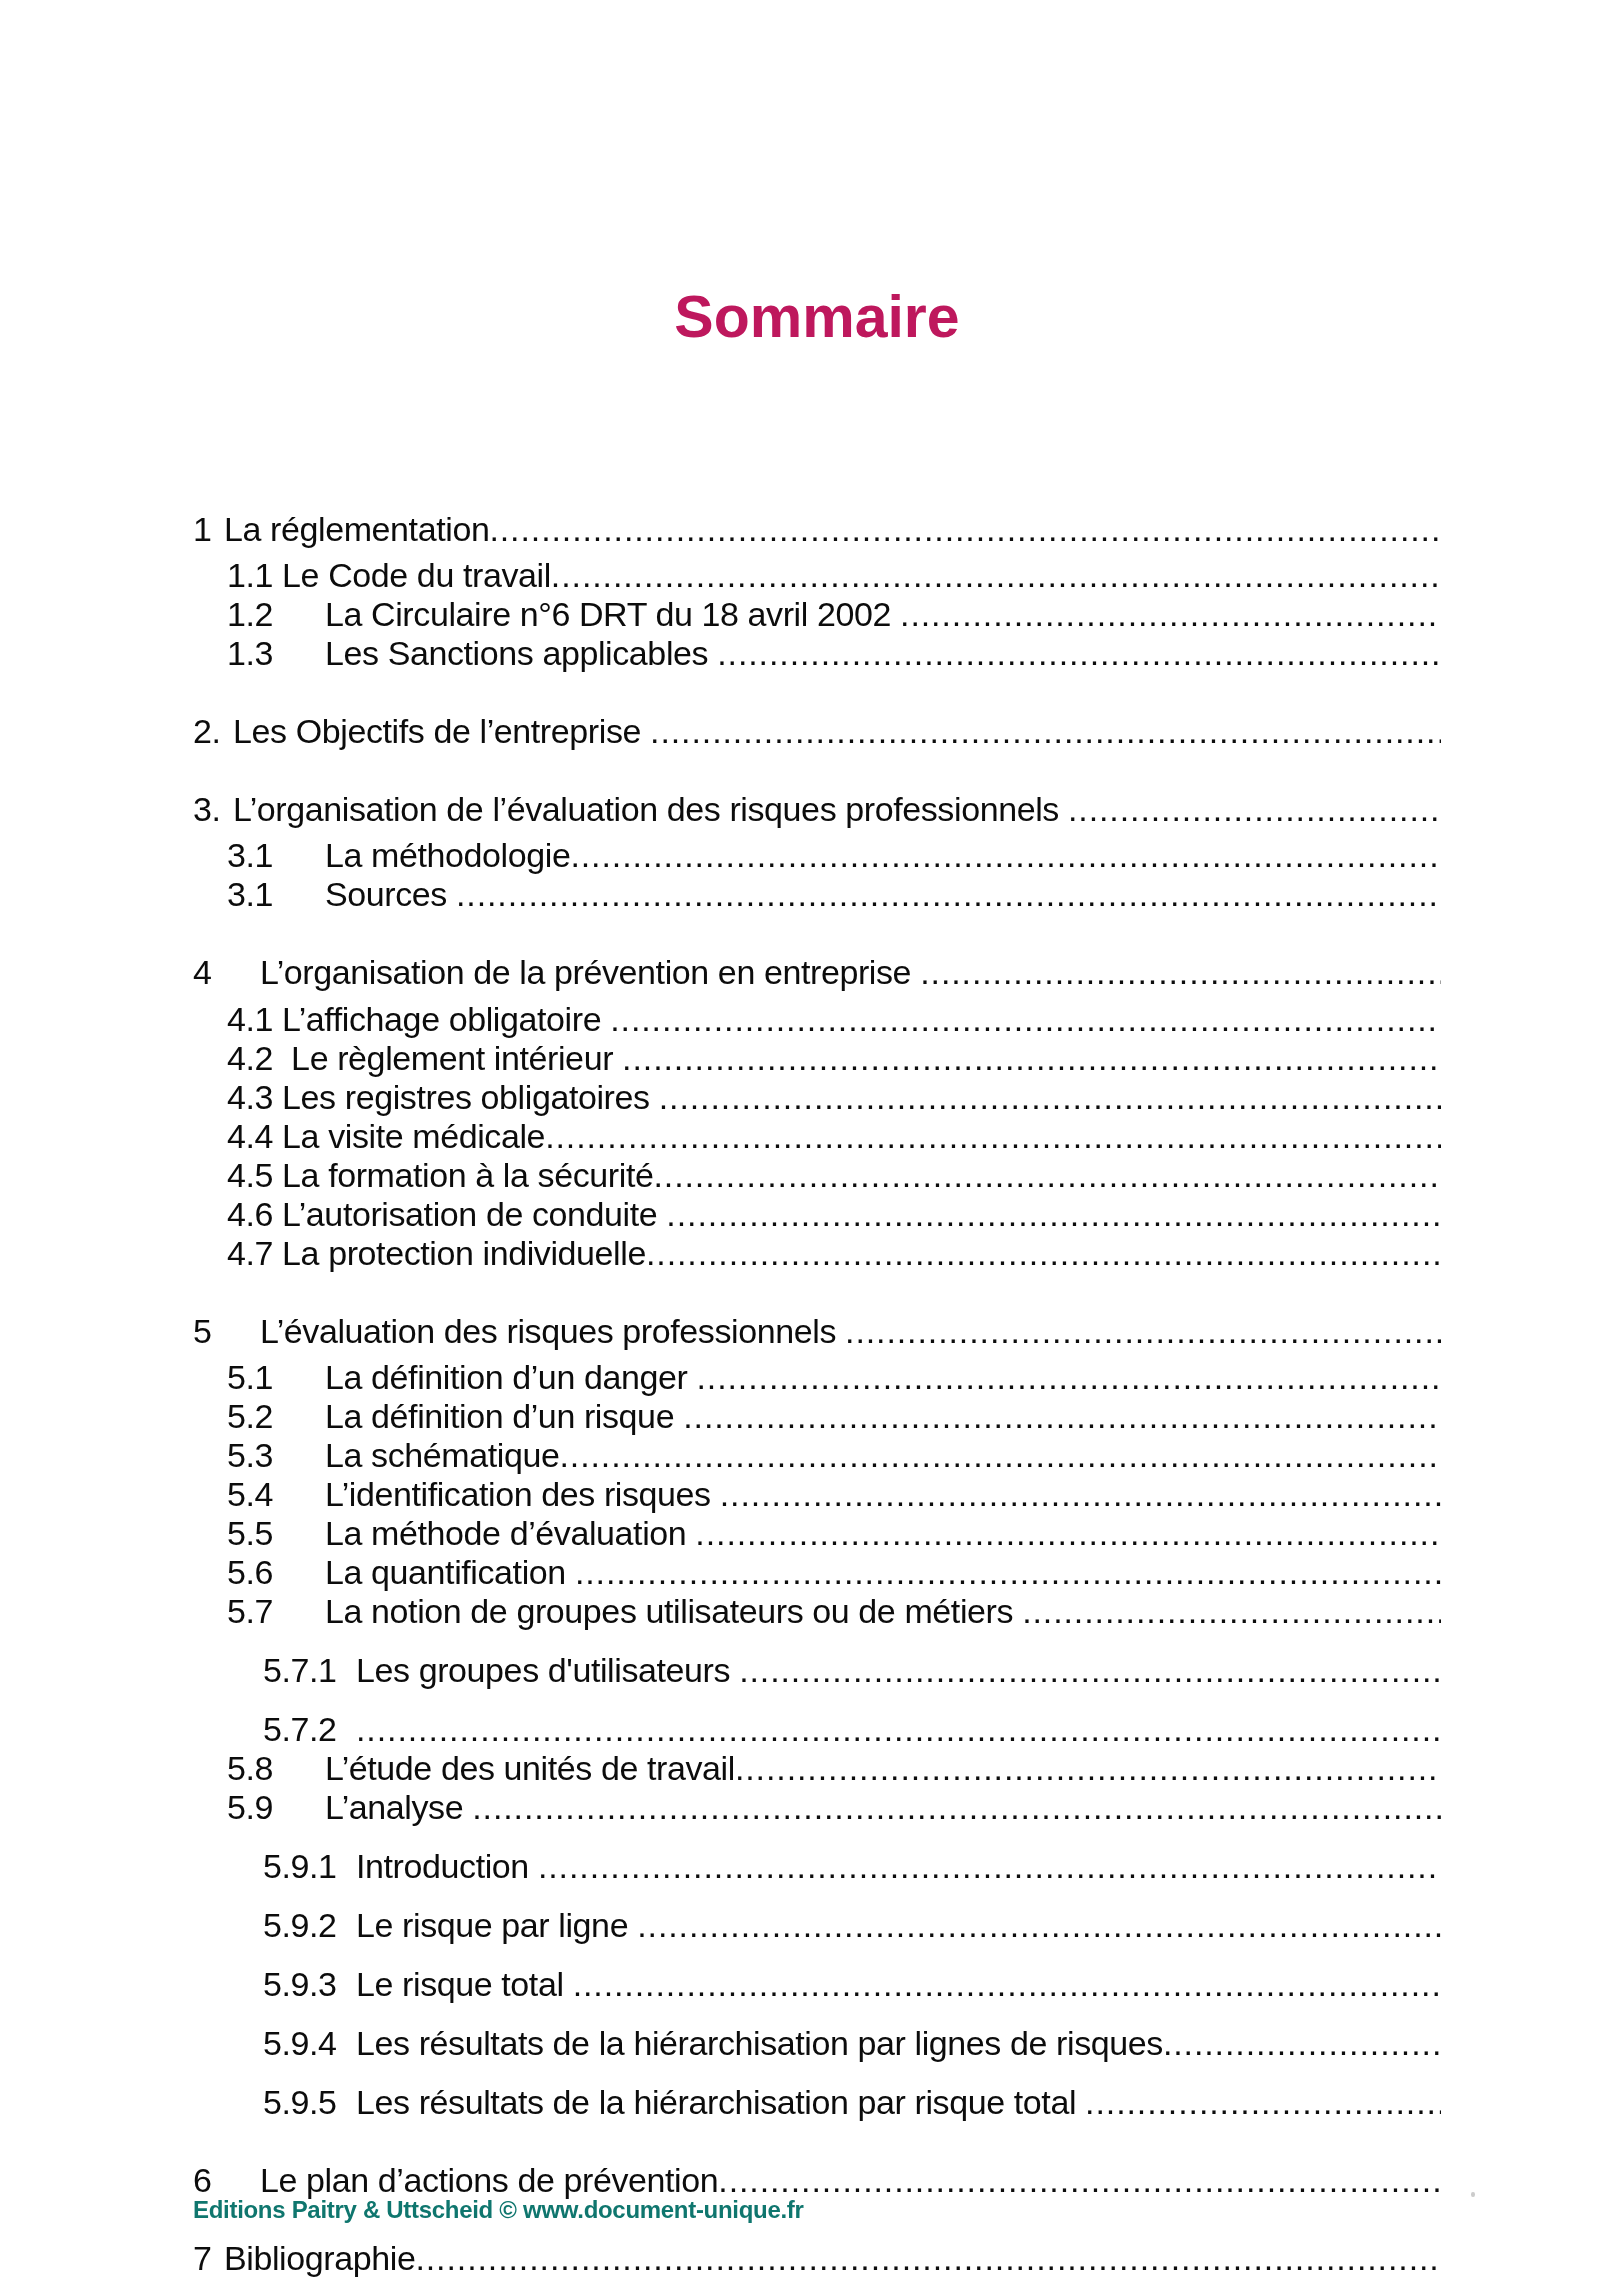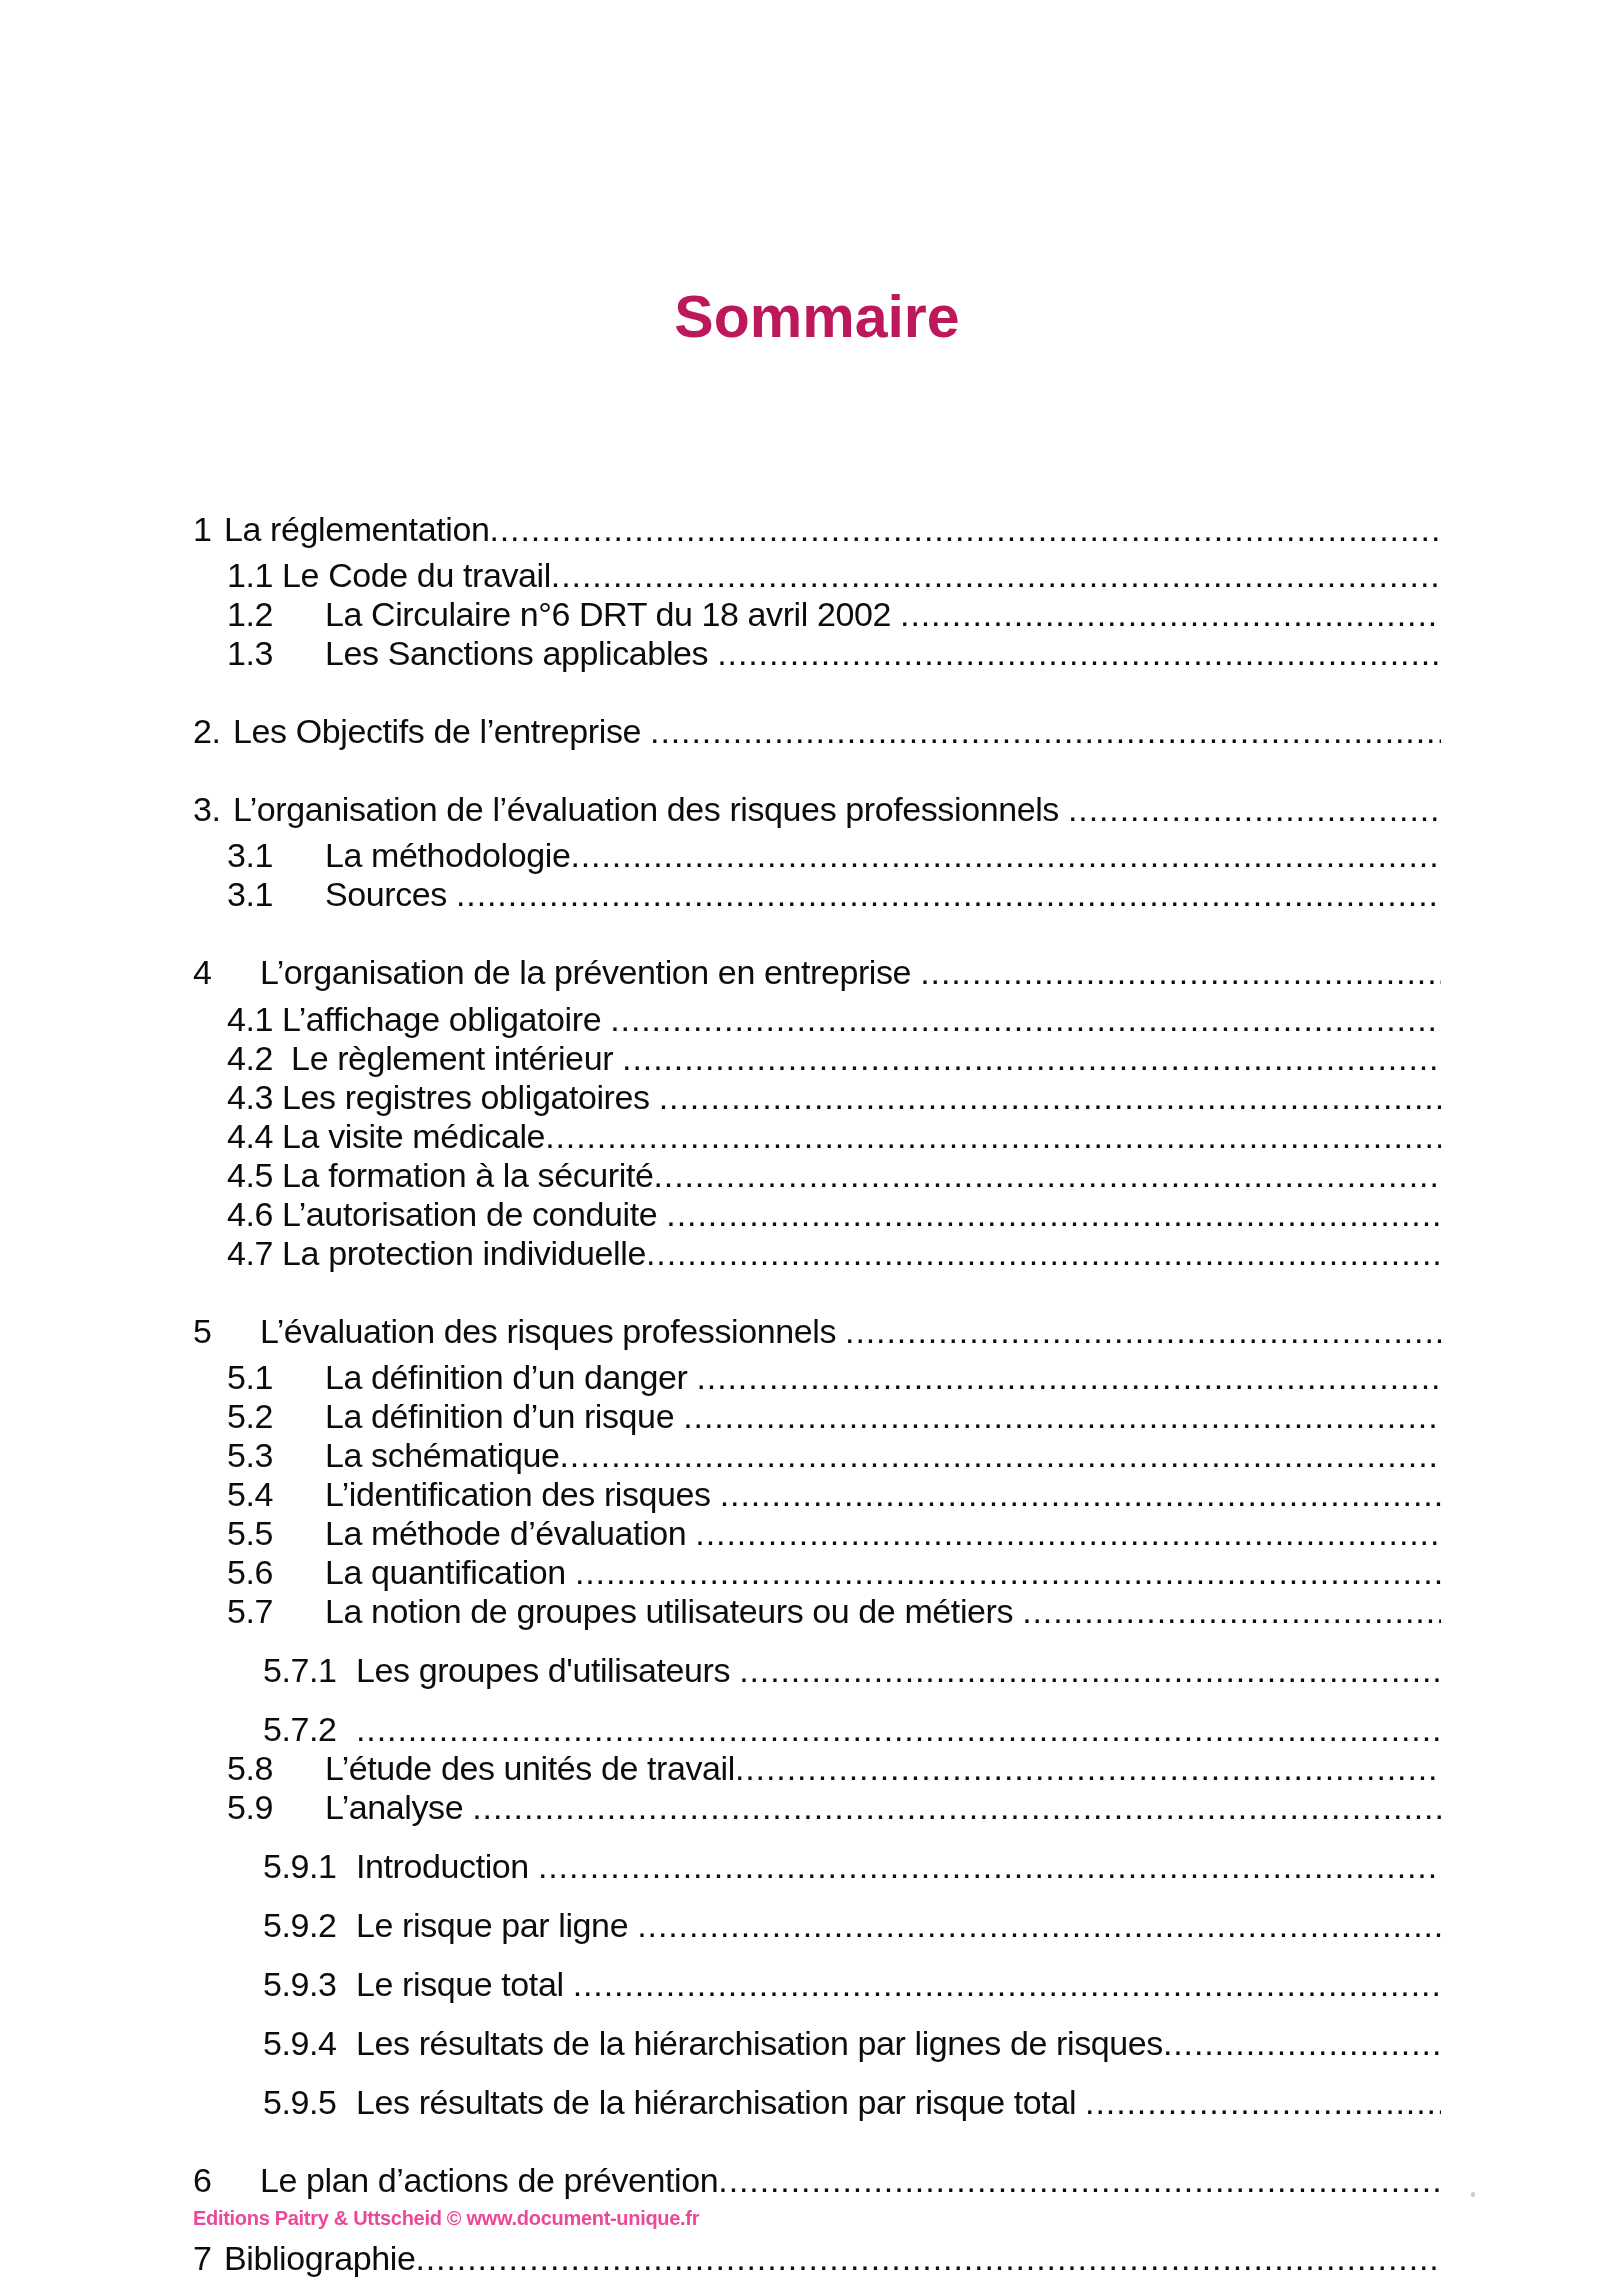--- a/index.html
+++ b/index.html
@@ -67,25 +67,24 @@
     min-width: 0;
     overflow: hidden;
     white-space: nowrap;
     letter-spacing: 0.9px;
   }
 
   .doc-footer {
     position: absolute;
     left: 193px;
     top: 2196px;
-    font-size: 20px;
+    font-size: 24px;
     font-weight: bold;
     letter-spacing: -0.3px;
-    color: #ec4899;
-    margin-top: 11px;
+    color: #0f766e;
   }
 
   .speck {
     position: absolute;
     left: 1471px;
     top: 2192px;
     width: 3.6px;
     height: 4.5px;
     border-radius: 50%;
     background: #cccccc;

